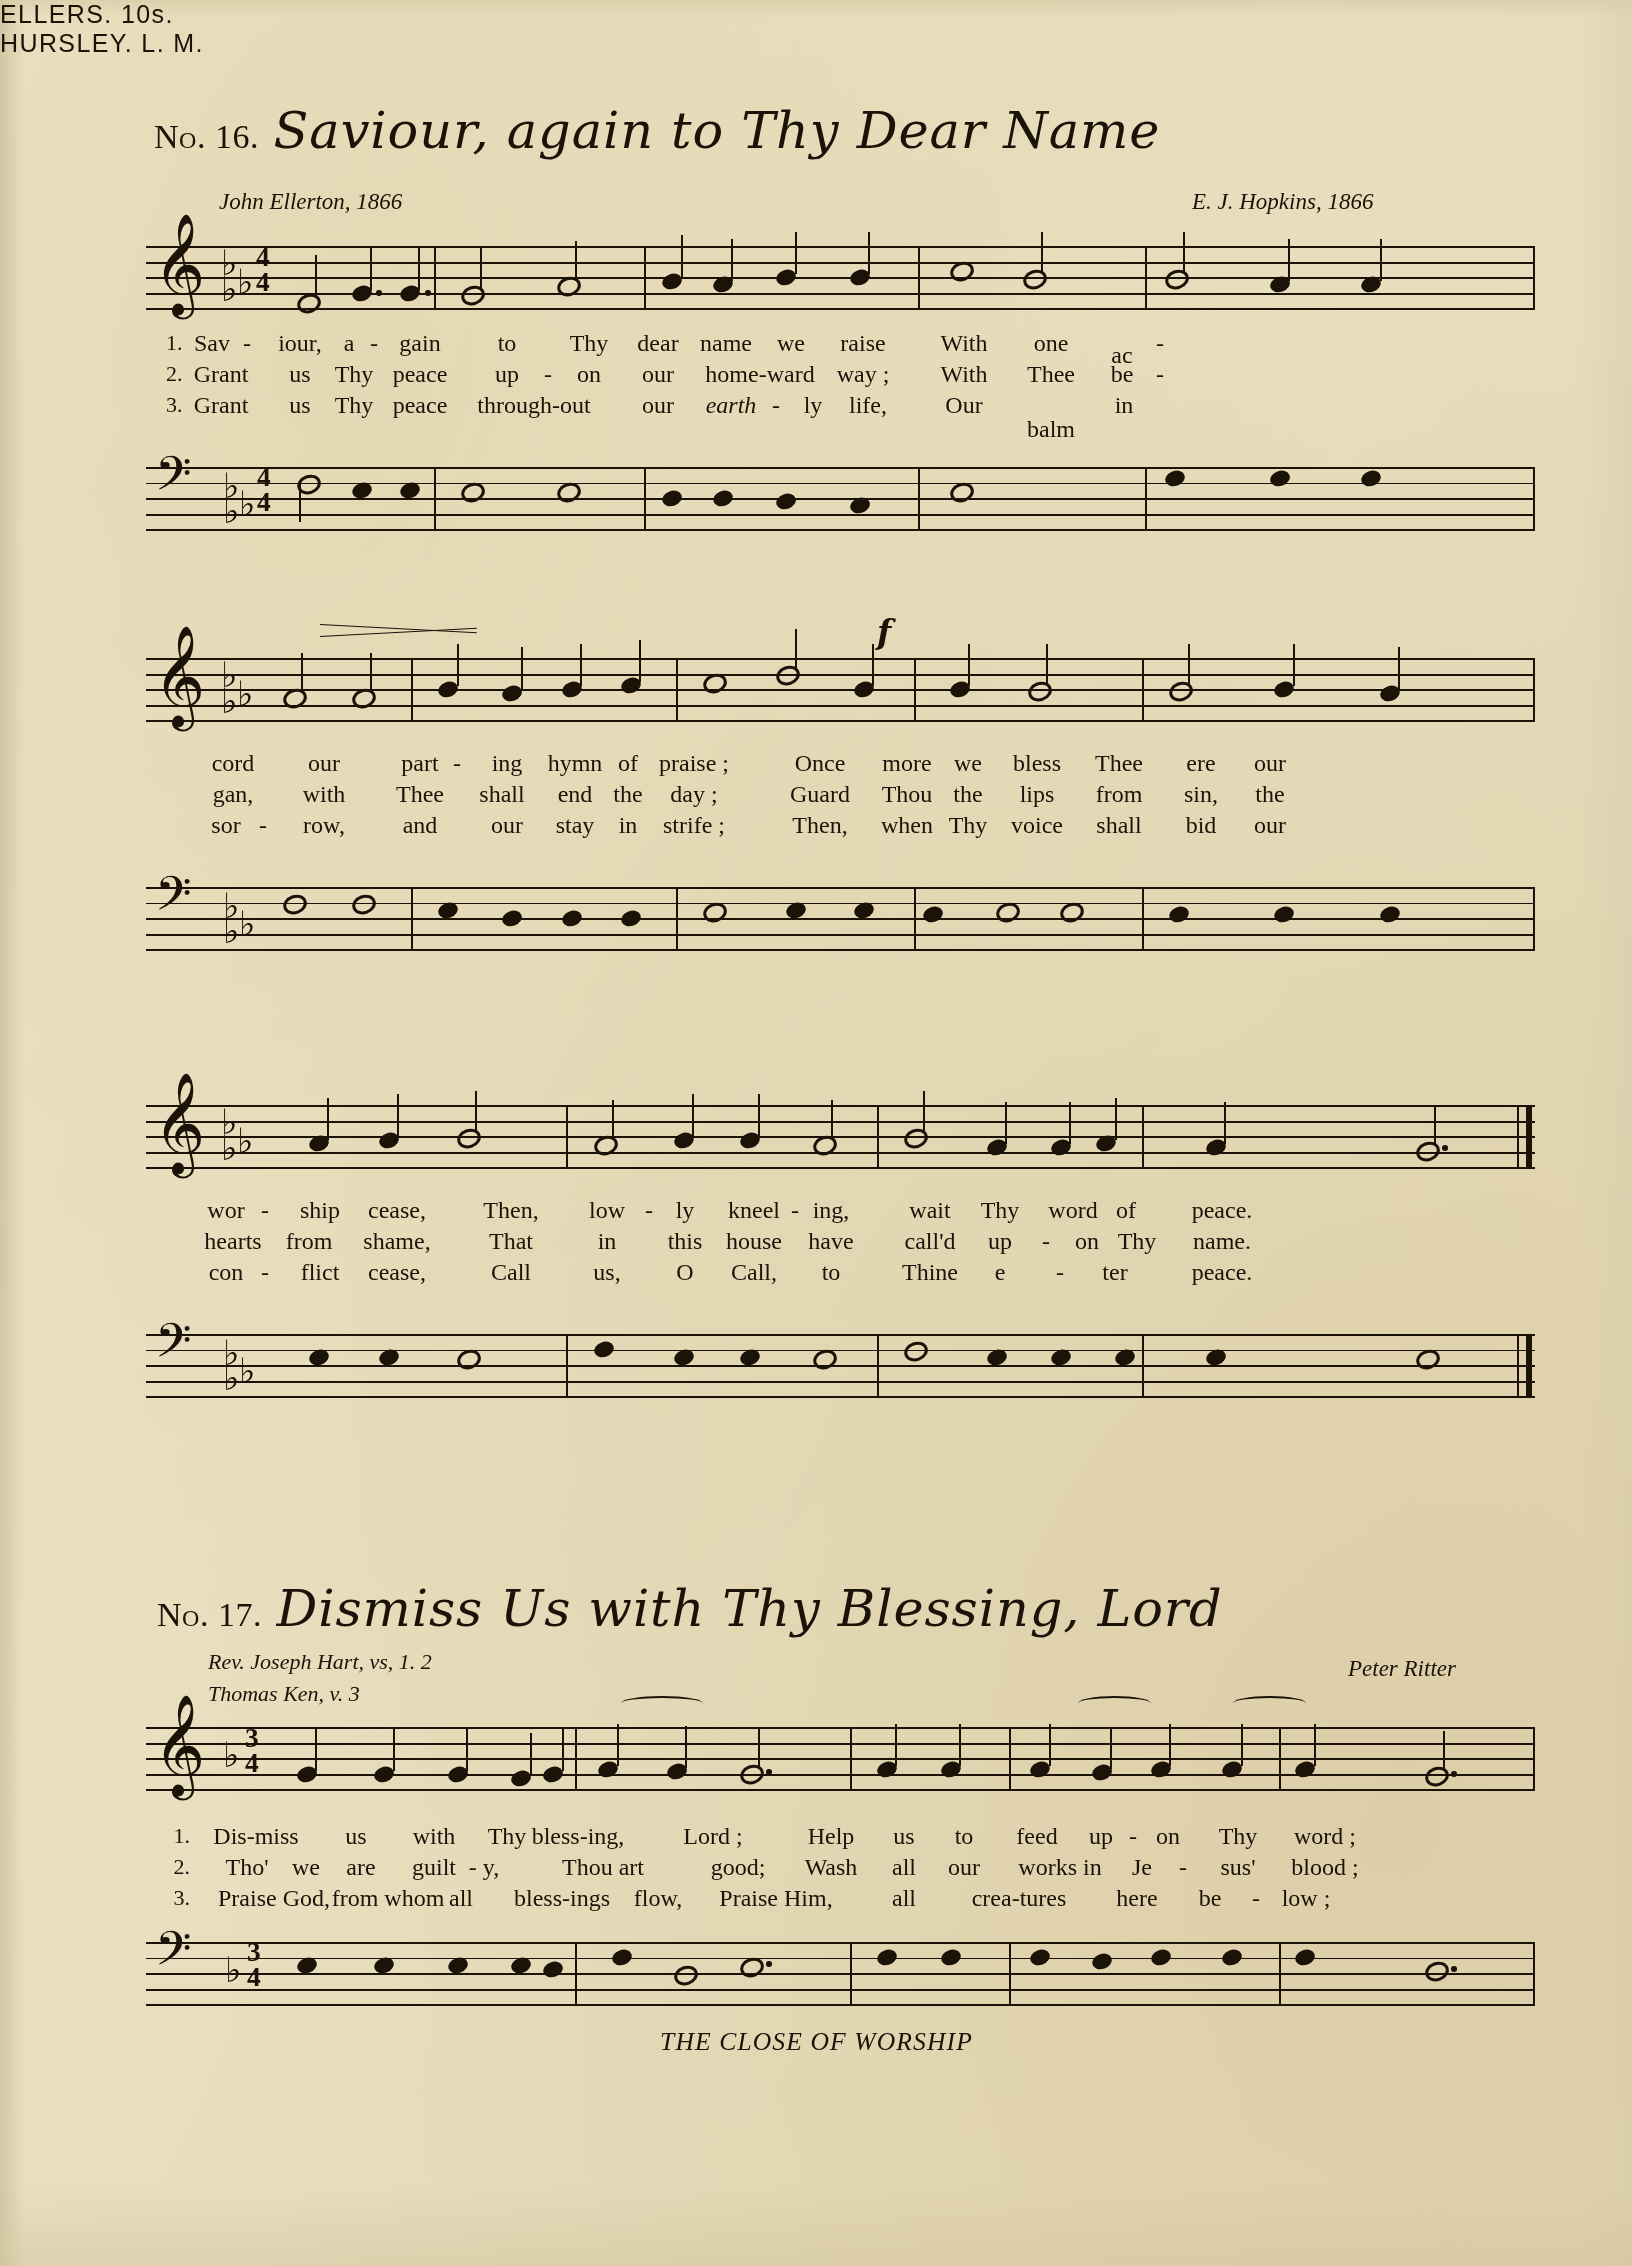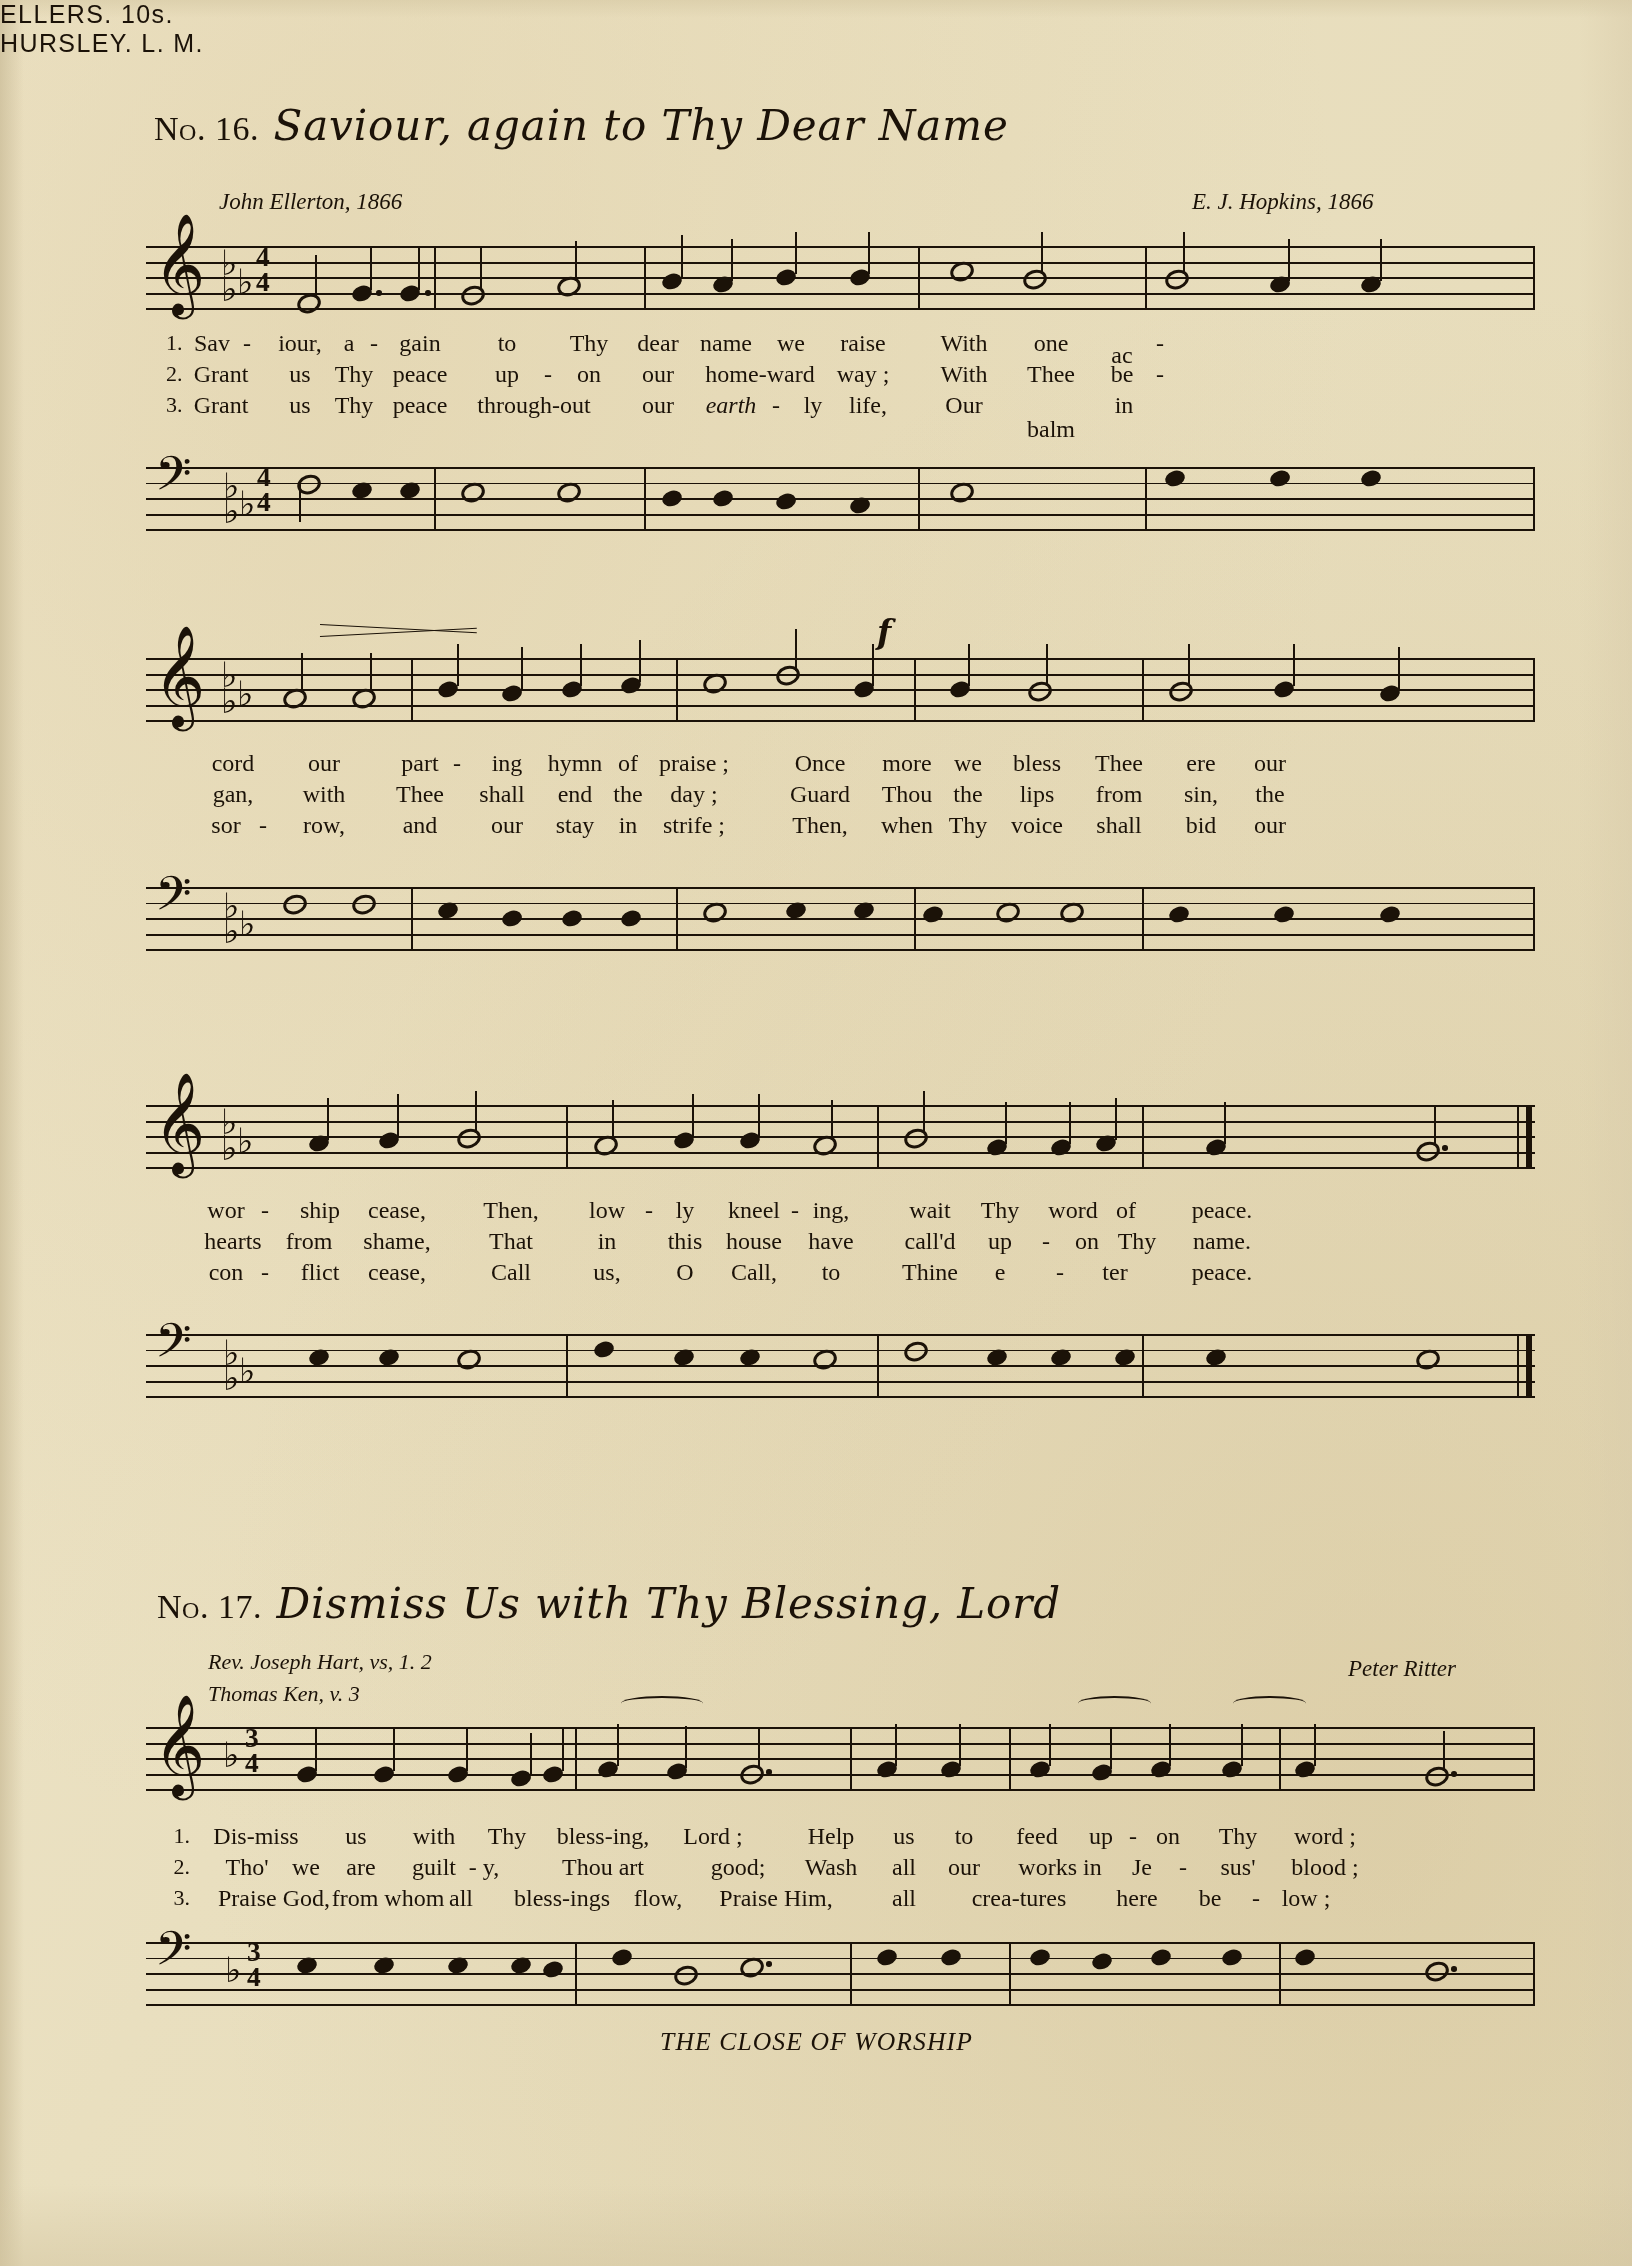--- a/index.html
+++ b/index.html
@@ -70,21 +70,21 @@
     font-family: "Liberation Serif", serif;
     font-size: 34px;
     letter-spacing: 0.5px;
     font-variant: small-caps;
     margin-right: 14.6px;
     white-space: nowrap;
   }
   .hymn-title {
     font-family: "DejaVu Serif", serif;
     font-style: italic;
-    font-size: 42px;
+    font-size: 51px;
     letter-spacing: 0.9px;
     white-space: nowrap;
   }
   .credit-line {
     position: absolute;
     font-size: 23px;
     white-space: nowrap;
   }
   .credit-author {
     font-style: italic;
@@ -725,21 +725,21 @@
       <div class="slur" style="left:1087px; top:-31px; width:73px;"></div>
     </div>
 
     <div class="lyric-block" style="left:0px; top:114px; width:1389px;">
       <div class="lyric-line">
         <span class="vnum" style="left:27.4px;">1.</span>
         <span class="syl" style="left:110px;">Dis-miss</span>
         <span class="syl" style="left:210px;">us</span>
         <span class="syl" style="left:288px;">with</span>
         <span class="syl" style="left:361px;">Thy</span>
-        <span class="syl" style="left:457px;">bless-ing,</span>
+        <span class="syl" style="left:432px;">bless-ing,</span>
         <span class="syl" style="left:567px;">Lord ;</span>
         <span class="syl" style="left:685px;">Help</span>
         <span class="syl" style="left:758px;">us</span>
         <span class="syl" style="left:818px;">to</span>
         <span class="syl" style="left:891px;">feed</span>
         <span class="syl" style="left:955px;">up</span>
         <span class="syl" style="left:987px;">-</span>
         <span class="syl" style="left:1022px;">on</span>
         <span class="syl" style="left:1092px;">Thy</span>
         <span class="syl" style="left:1179px;">word ;</span>

